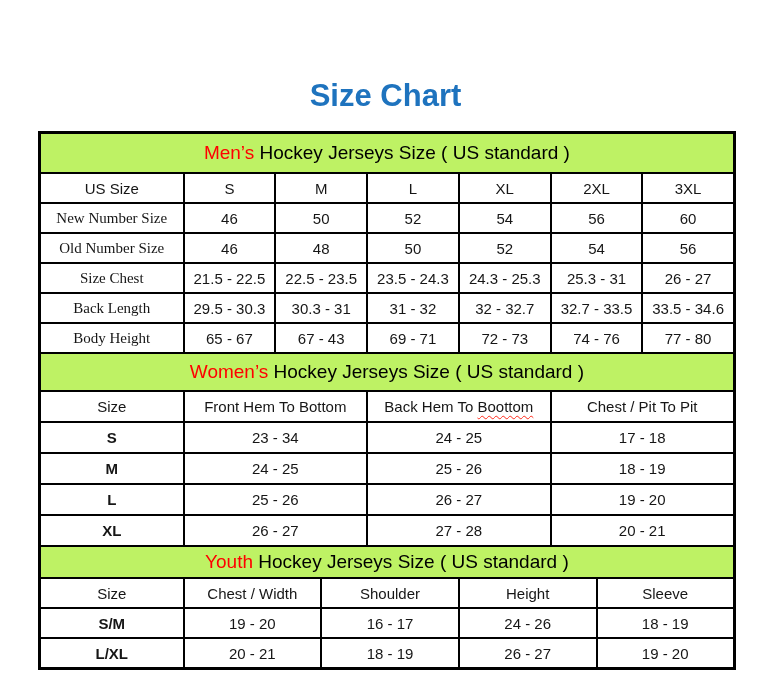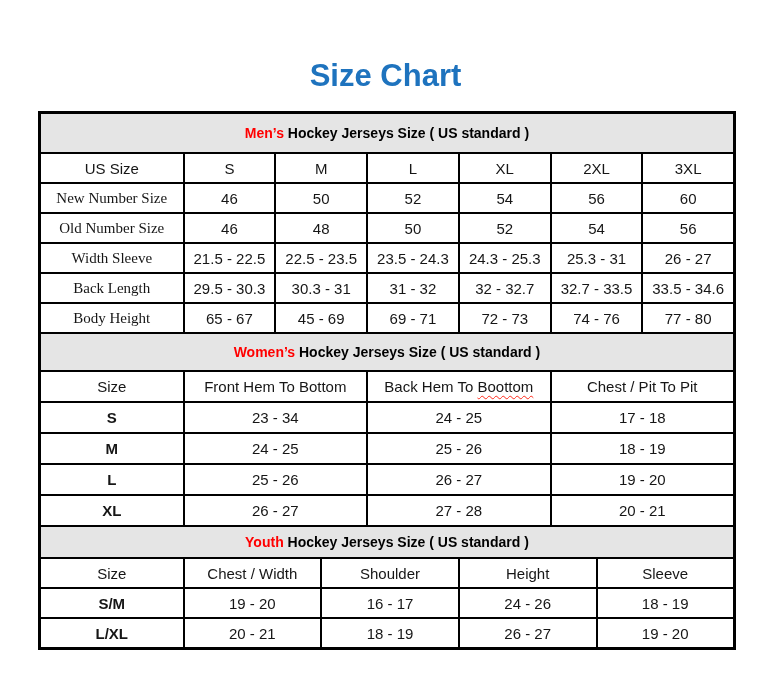--- a/index.html
+++ b/index.html
@@ -11,21 +11,21 @@
     font-family: "Liberation Sans", sans-serif;
     overflow: hidden;
   }
   .page {
     width: 776px;
     height: 692px;
     position: relative;
   }
   .title {
     margin: 0;
-    padding-top: 58px;
+    padding-top: 78px;
     width: 695px;
     margin-left: 38px;
     text-align: center;
     font-size: 31px;
     font-weight: 700;
     color: #1e73be;
     font-family: "Liberation Sans", sans-serif;
   }
   table.chart {
     border-collapse: collapse;
@@ -40,23 +40,23 @@
     vertical-align: middle;
     padding: 1px 2px;
     font-size: 15px;
     color: #161616;
     overflow: hidden;
     white-space: nowrap;
   }
   col.c-label { width: 144px; }
   col.c-unit  { width: 45.9px; }
   tr.band td {
-    background: #e5e5e5;
-    font-weight: 700;
-    font-size: 14px;
+    background: #bef264;
+    font-weight: 400;
+    font-size: 19px;
     color: #000000;
   }
   tr.band-men td   { height: 36px; }
   tr.band-women td { height: 34px; margin-top: 40px; }
   tr.band-youth td { height: 28px; }
   tr.band .accent { color: #ff0000; }
   tr.r-men  td, tr.r-men  th { height: 26px; }
   tr.r-women td, tr.r-women th { height: 27px; }
   tr.r-youth td, tr.r-youth th { height: 26px; }
   th { font-weight: 400; color: #000000; }
@@ -119,41 +119,41 @@
       <tr class="r-men">
         <td class="rlabel">Old Number Size</td>
         <td colspan="2">46</td>
         <td colspan="2">48</td>
         <td colspan="2">50</td>
         <td colspan="2">52</td>
         <td colspan="2">54</td>
         <td colspan="2">56</td>
       </tr>
       <tr class="r-men">
-        <td class="rlabel">Width Sleeve</td>
+        <td class="rlabel">Size Chest</td>
         <td colspan="2">21.5 - 22.5</td>
         <td colspan="2">22.5 - 23.5</td>
         <td colspan="2">23.5 - 24.3</td>
         <td colspan="2">24.3 - 25.3</td>
         <td colspan="2">25.3 - 31</td>
         <td colspan="2">26 - 27</td>
       </tr>
       <tr class="r-men">
         <td class="rlabel">Back Length</td>
         <td colspan="2">29.5 - 30.3</td>
         <td colspan="2">30.3 - 31</td>
         <td colspan="2">31 - 32</td>
         <td colspan="2">32 - 32.7</td>
         <td colspan="2">32.7 - 33.5</td>
         <td colspan="2">33.5 - 34.6</td>
       </tr>
       <tr class="r-men">
         <td class="rlabel">Body Height</td>
         <td colspan="2">65 - 67</td>
-        <td colspan="2">45 - 69</td>
+        <td colspan="2">67 - 43</td>
         <td colspan="2">69 - 71</td>
         <td colspan="2">72 - 73</td>
         <td colspan="2">74 - 76</td>
         <td colspan="2">77 - 80</td>
       </tr>
 
       <tr class="band band-women">
         <td colspan="13"><span class="accent">Women’s</span><span> Hockey Jerseys Size ( US standard )</span></td>
       </tr>
       <tr class="r-women">

